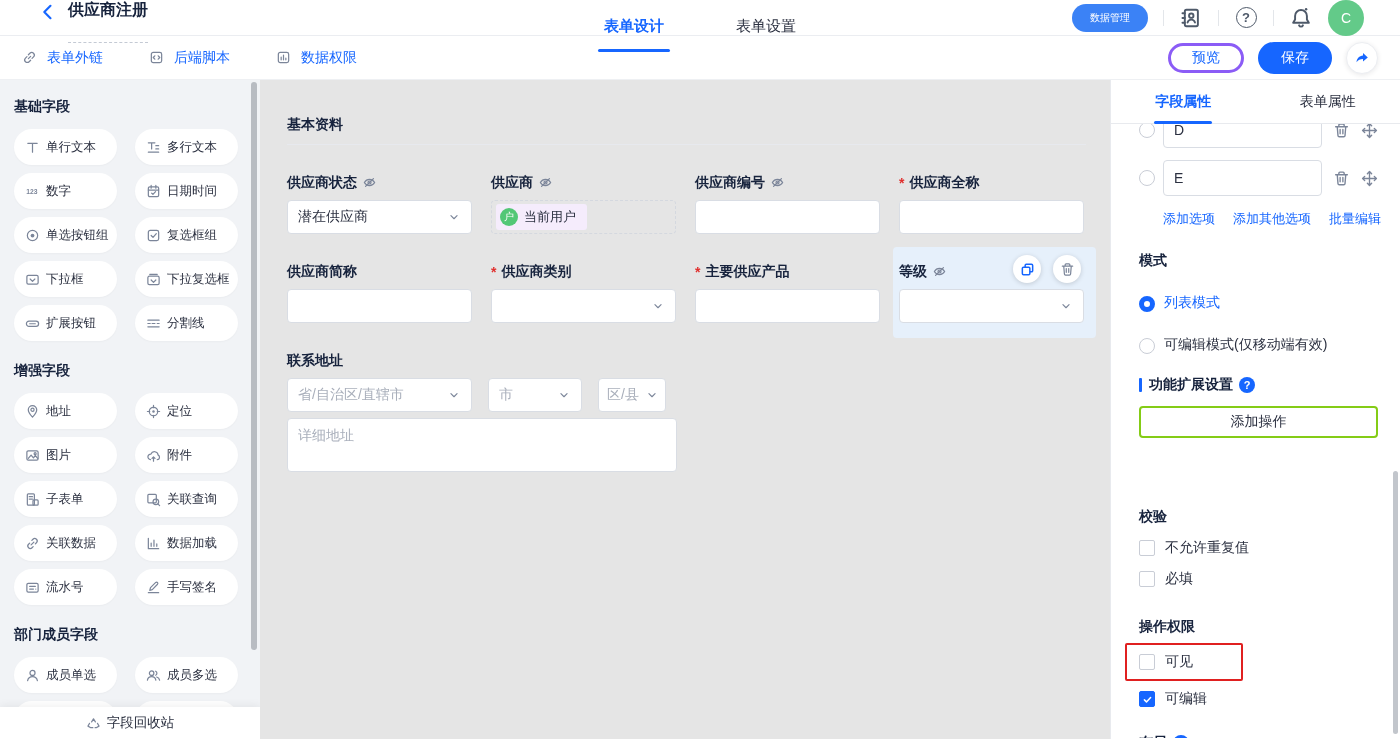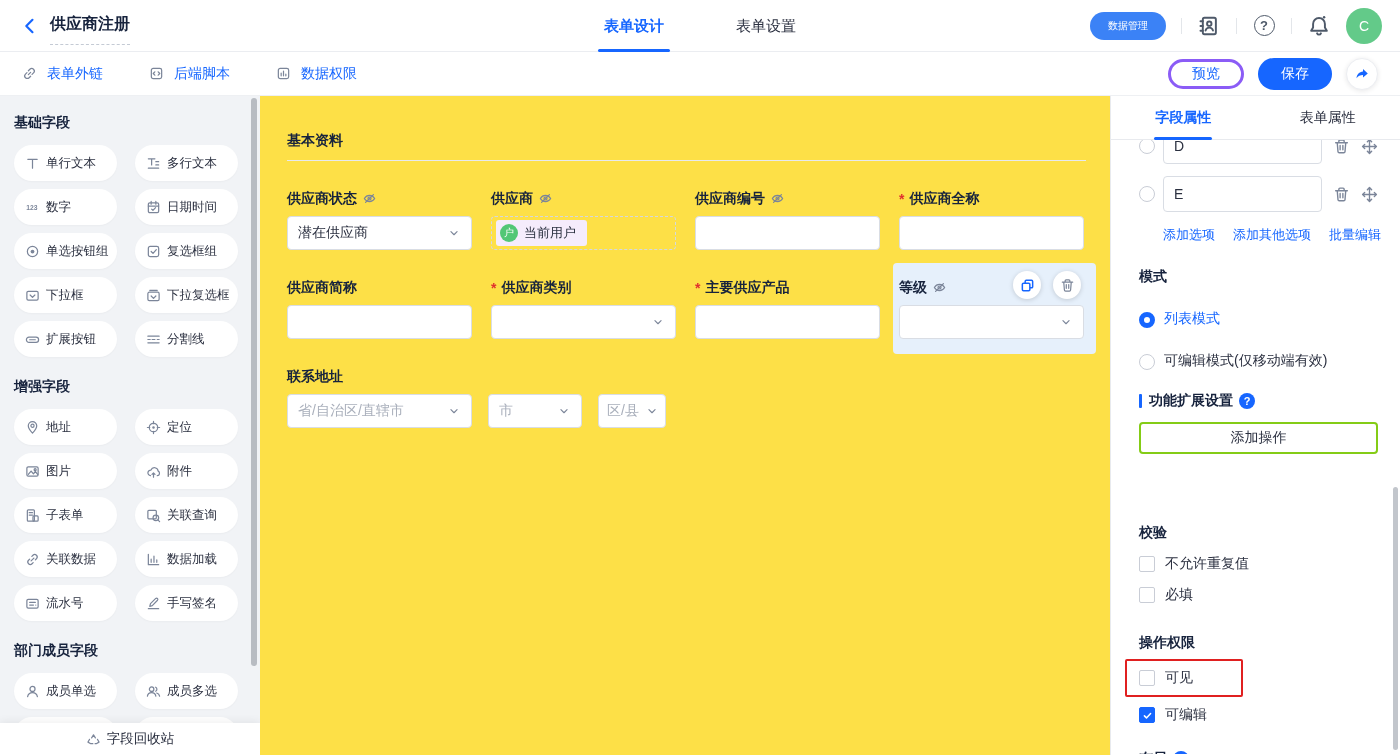--- a/index.html
+++ b/index.html
@@ -2,21 +2,21 @@
 <html><head>
 <meta charset="utf-8">
 <style>
 *{box-sizing:border-box;margin:0;padding:0}
 html,body{width:1400px;height:755px;overflow:hidden}
 body{font-family:"Liberation Sans","DejaVu Sans",sans-serif;background:#fff;color:#17233d;position:relative}
 svg{display:block}
 .ic{stroke:#7b8599;fill:none;stroke-width:1.3;stroke-linecap:round;stroke-linejoin:round}
 .fil{fill:#7b8599;stroke:none}
 
-.topbar{height:52px;display:flex;align-items:center;padding:0 18px;border-bottom:1px solid #ebedf1;position:relative;background:#fff}
+.topbar{height:36px;display:flex;padding:0 36px;border-bottom:1px solid #ebedf1;position:relative;background:#fff}
 .backbtn{width:24px;height:24px;display:flex;align-items:center;justify-content:center;cursor:pointer;margin-right:8px}
 .pgtitle{font-size:16px;font-weight:700;color:#17233d;position:relative;padding-bottom:2px}
 .pgtitle::after{content:"";position:absolute;left:0;right:0;bottom:-8px;border-bottom:1px dashed #c4cad4}
 .maintabs{position:absolute;left:50%;transform:translateX(-50%);top:0;height:52px;display:flex;gap:72px}
 .mtab{height:52px;display:flex;align-items:center;font-size:15px;color:#2b3040;cursor:pointer;position:relative}
 .mtab.act{color:#1666ff;font-weight:600}
 .mtab.act::after{content:"";position:absolute;left:-6px;right:-6px;bottom:0;height:3px;background:#1666ff;border-radius:2px}
 .tb-right{margin-left:auto;display:flex;align-items:center;gap:15px}
 .greenpill{height:28px;padding:0 18px;border-radius:14px;background:#3b82f6;color:#fff;font-size:10px;display:flex;align-items:center;cursor:pointer}
 .vdiv{width:1px;height:16px;background:#e3e6ea}
@@ -37,21 +37,21 @@
 
 .sidebar{width:260px;background:#f1f3f6;position:relative;padding:18px 14px 0;overflow:hidden;flex:none}
 .sec-title{font-size:14px;font-weight:700;color:#17233d;margin-bottom:13px}
 .pillgrid{display:grid;grid-template-columns:103px 103px;column-gap:18px;row-gap:8px;margin-bottom:21px}
 .pill{height:36px;background:#fff;border-radius:18px;display:flex;align-items:center;padding:0 8px 0 11px;gap:6px;cursor:grab;box-shadow:0 1px 2px rgba(0,0,0,.03)}
 .pic{width:15px;height:15px;flex:none}
 .plab{font-size:12.5px;color:#2b3040;white-space:nowrap}
 .recyclebar{position:absolute;left:0;bottom:0;width:260px;height:32px;background:#fff;box-shadow:0 -2px 8px rgba(0,0,0,.06);display:flex;align-items:center;justify-content:center;gap:6px;font-size:13.5px;color:#2b3040;cursor:pointer;z-index:3}
 .sb-scroll{position:absolute;right:3px;top:2px;width:6px;height:568px;background:#b8bcc2;border-radius:3px;z-index:4;cursor:pointer}
 
-.canvas{flex:1;background:#fde047;padding:36px 24px 0 27px;position:relative;overflow:hidden}
+.canvas{flex:1;background:#e5e5e5;padding:36px 24px 0 27px;position:relative;overflow:hidden}
 .cv-h{font-size:14px;font-weight:700;color:#17233d}
 .cv-div{border-top:1px solid #e7e9ee;margin-top:10px}
 .frow{display:grid;grid-template-columns:repeat(4,185px);column-gap:19px;margin-top:30px}
 .flabel{display:flex;align-items:center;gap:5px;font-size:14px;font-weight:700;color:#17233d;margin-bottom:10px;height:15px}
 .req{color:#e0302e;font-weight:700}
 .eyeoff{width:15px;height:15px}
 .finput{width:100%;height:34px;border:1px solid #d9dde4;border-radius:4px;padding:0 10px;font-size:14px;color:#2b3040;background:#fff;outline:none;font-family:inherit}
 .fselect{height:34px;border:1px solid #d9dde4;border-radius:4px;background:#fff;display:flex;align-items:center;justify-content:space-between;padding:0 10px;cursor:pointer}
 .fselect .val{font-size:14px;color:#2b3040}
 .fselect .ph{font-size:14px;color:#a9afbb}
@@ -589,20 +589,21 @@
               <use href="#sy-chev"></use>
             </svg>
           </div>
         <div class="fselect" style="width:68px;padding:0 6px 0 8px">
             <span class="ph">区/县</span>
             <svg class="chev">
               <use href="#sy-chev"></use>
             </svg>
           </div>
       </div>
+      <textarea class="ta" placeholder="详细地址" style=""></textarea>
     </div>
   </div>
 
   <div class="rpanel">
     <div class="ptabs">
       <div class="ptab act">字段属性</div>
       <div class="ptab">表单属性</div>
     </div>
     <div class="pbody">
       <div class="opt-row clipped">

